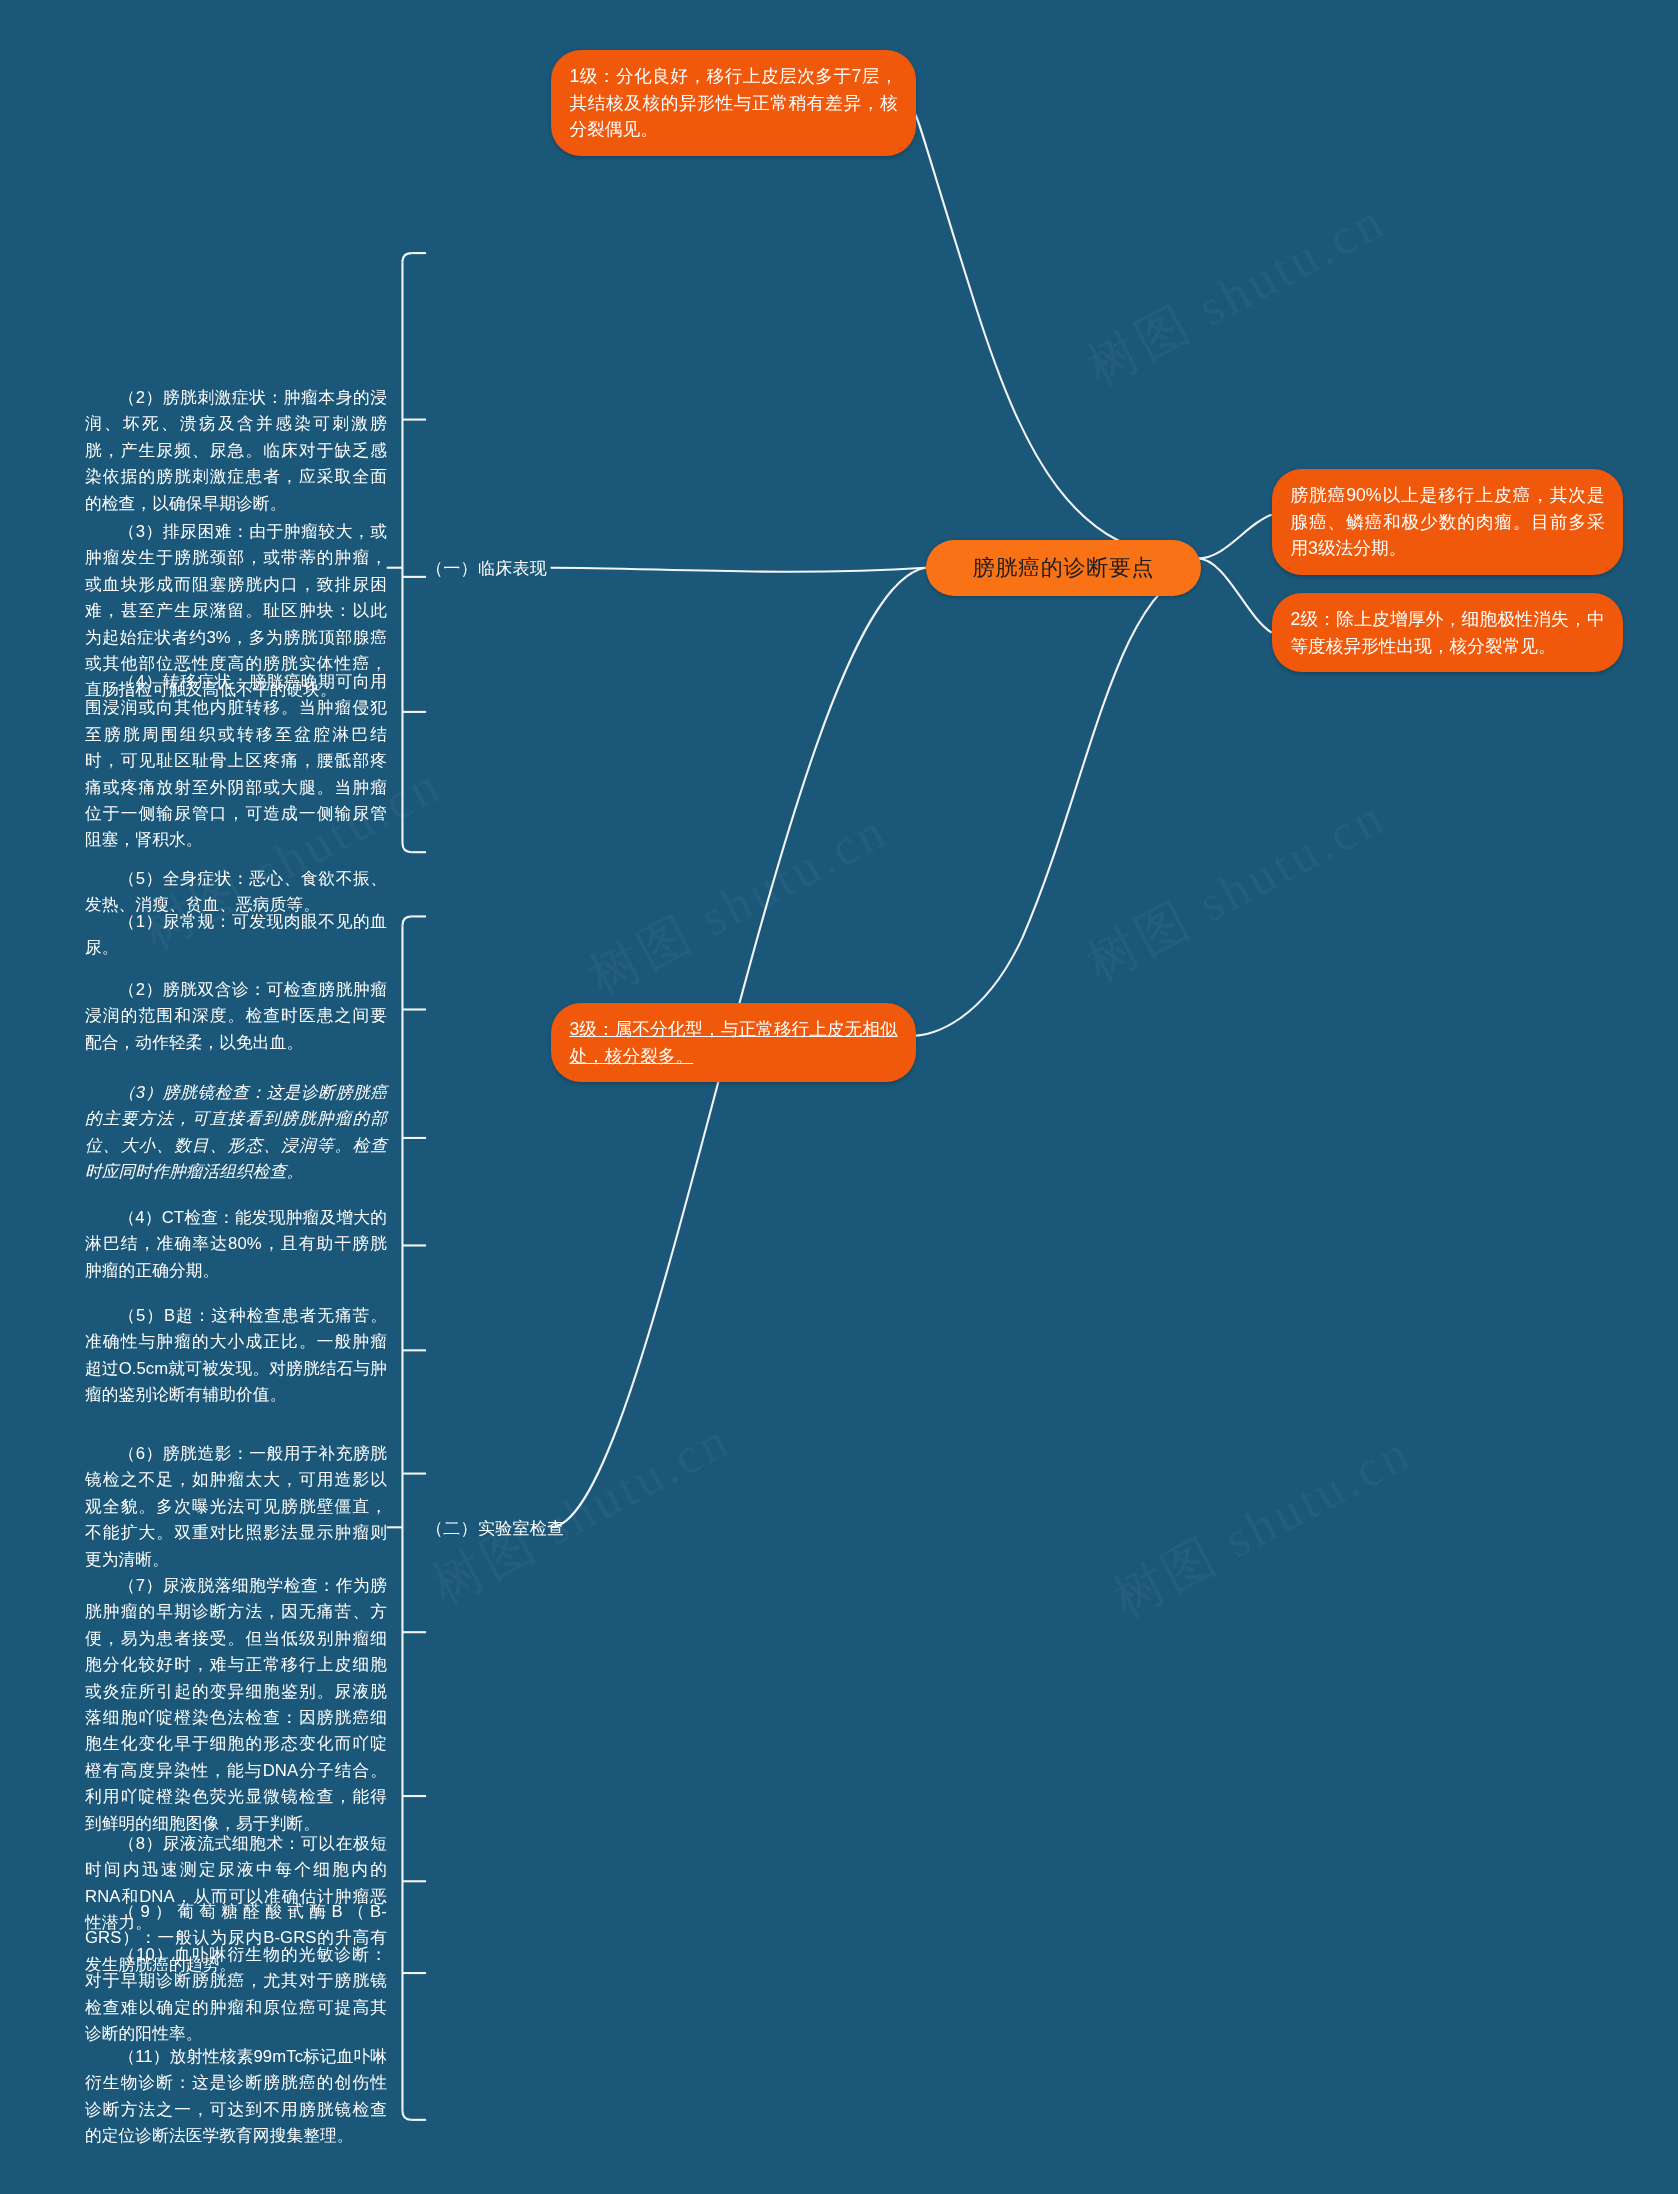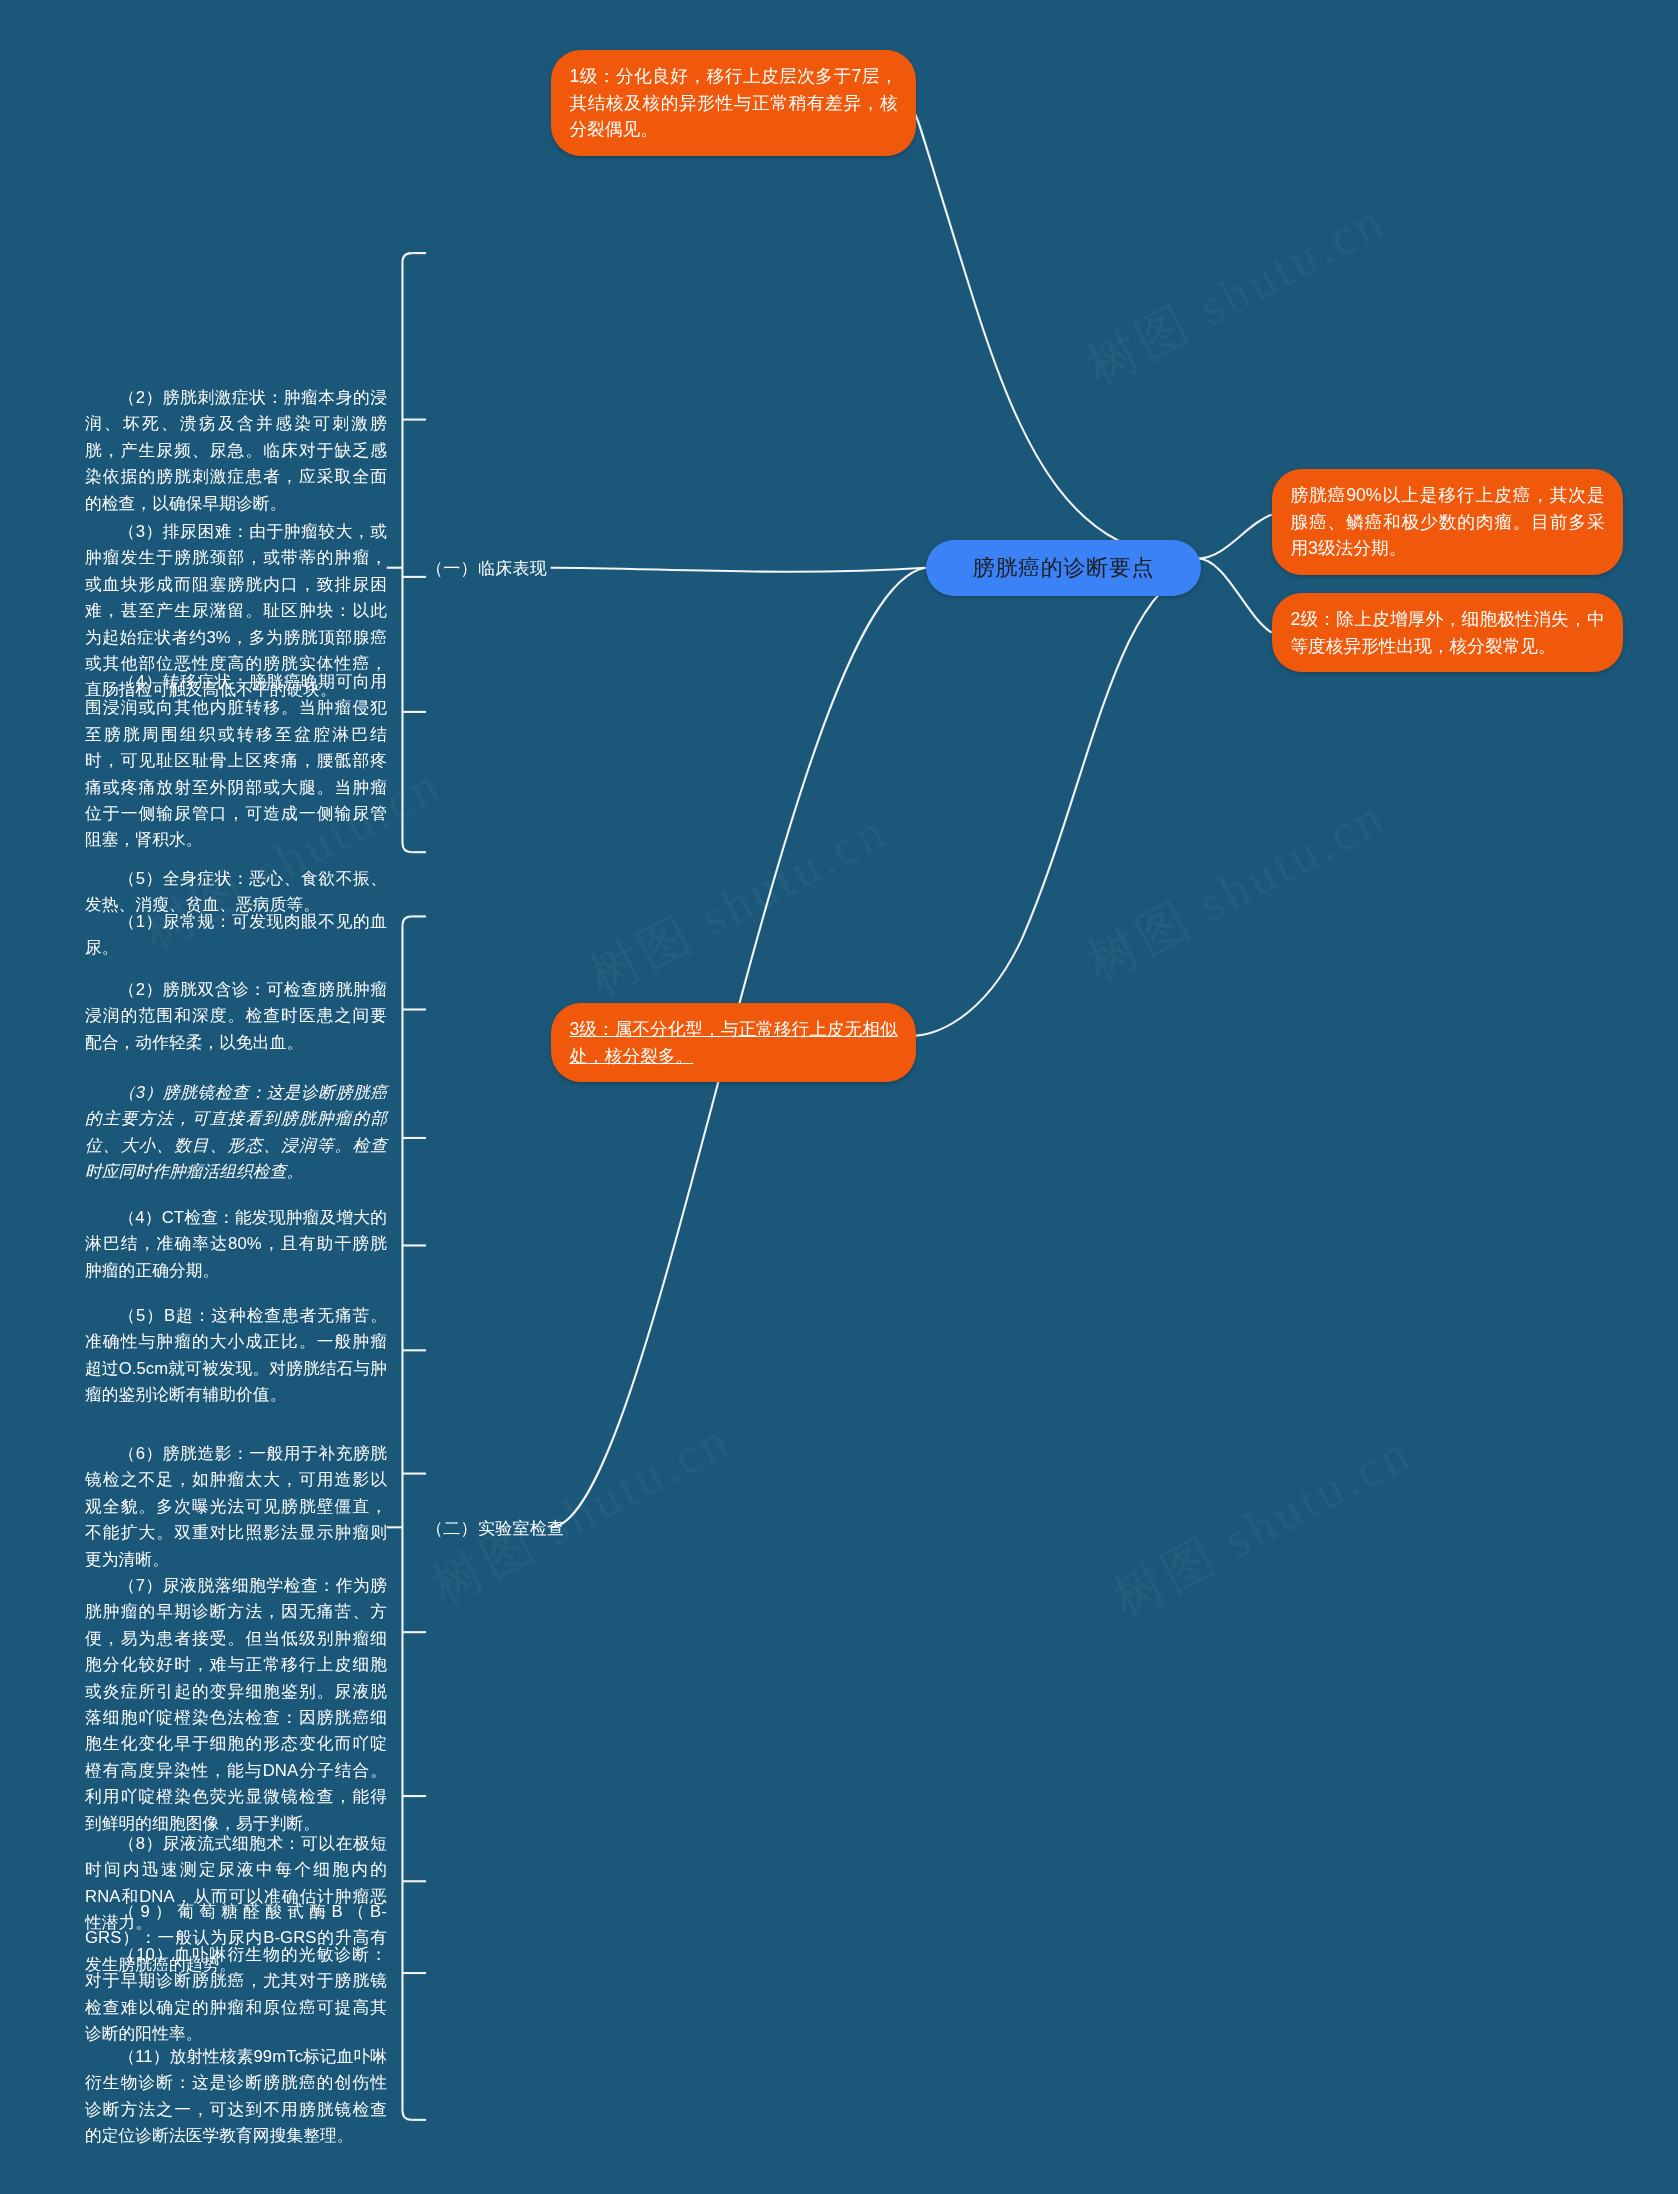--- a/index.html
+++ b/index.html
@@ -39,21 +39,21 @@
     position:absolute;
     color:#ffffff;
     font-size:17px;
     white-space:nowrap;
     letter-spacing:0.3px;
   }
 
   
   .root{
     position:absolute;
-    background:#3b82f6;
+    background:#f97316;
     color:#1c1c1c;
     border-radius:30px;
     font-size:22px;
     letter-spacing:0.7px;
     display:flex;align-items:center;justify-content:center;
     box-shadow:0 1.3px 3.9px rgba(0,0,0,.25);
   }
 
   
   .onode{

